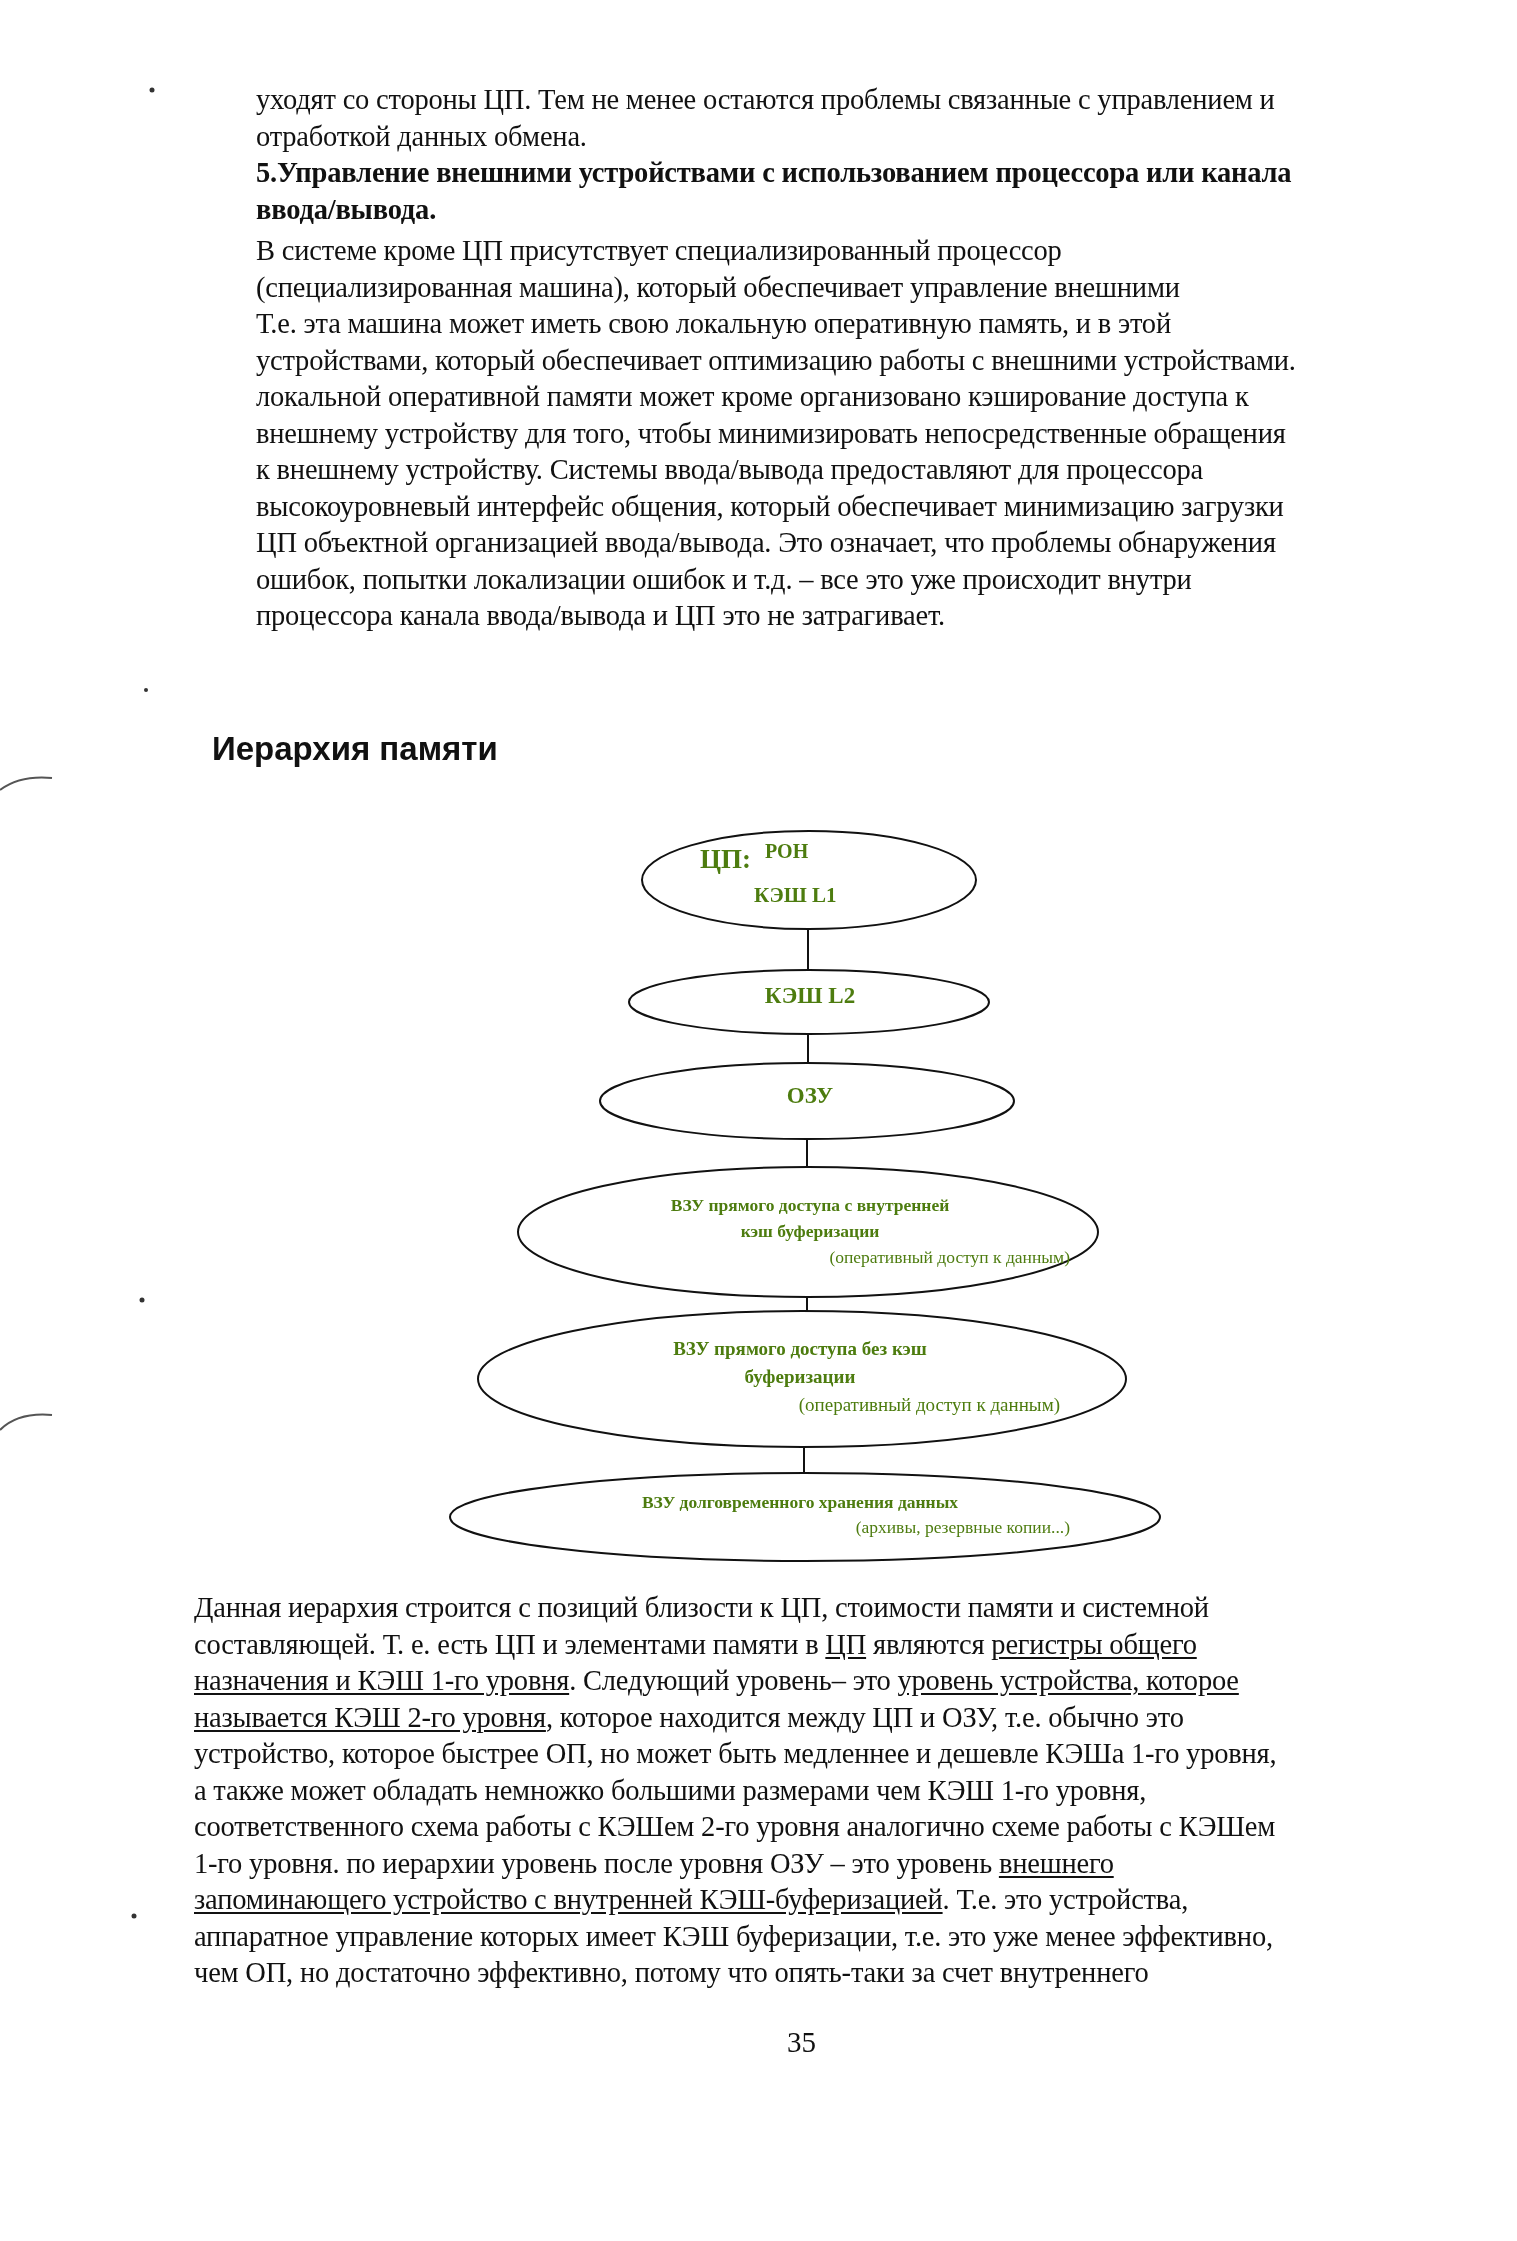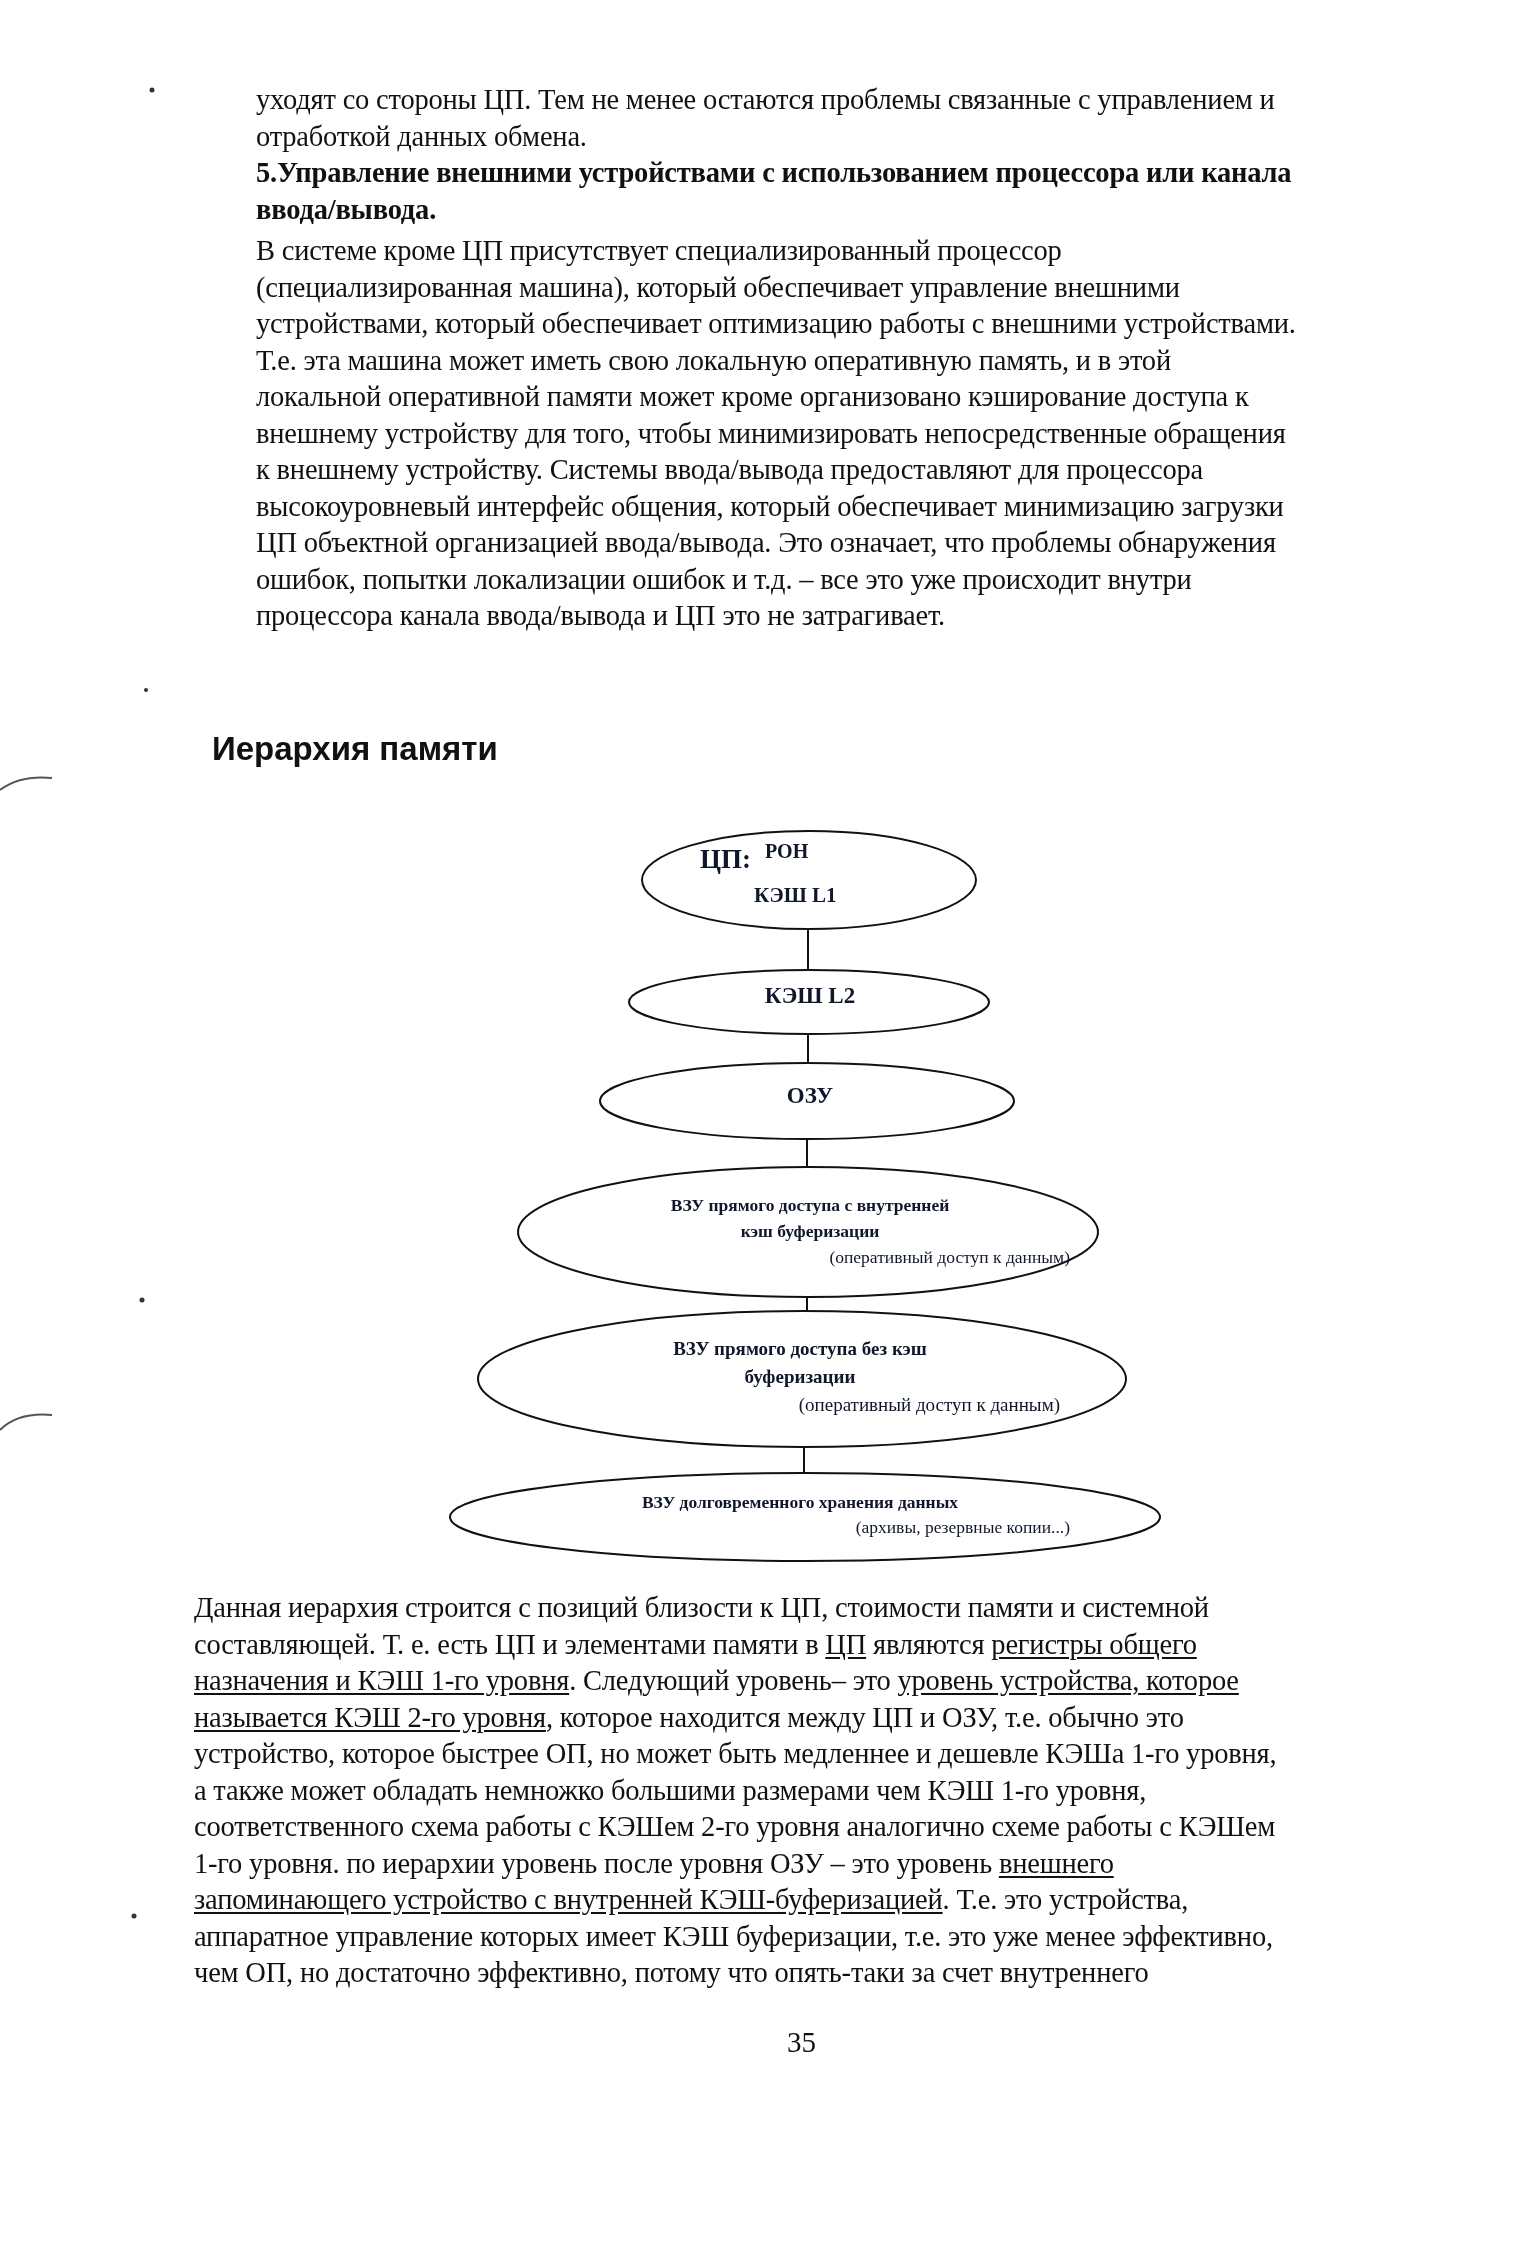--- a/index.html
+++ b/index.html
@@ -13,21 +13,21 @@
   .bold { font-weight: bold; }
   .u { text-decoration: underline; text-underline-offset: 3px; }
   .heading {
     position: absolute; left: 212px; top: 730px;
     font-family: "Liberation Sans", "DejaVu Sans", sans-serif; font-weight: bold; font-size: 33px;
   }
   .diagram { position: absolute; left: 440px; top: 820px; width: 740px; height: 760px; }
   .diagram svg { position: absolute; left: 0; top: 0; }
   .node-label {
     position: absolute; text-align: center; font-family: "Liberation Serif", "DejaVu Serif", serif;
-    font-weight: bold; color: #0f172a;
+    font-weight: bold; color: #4d7c0f;
   }
   .node-sub { font-weight: normal; text-align: right; }
   .pagenum { position: absolute; left: 787px; top: 2026px; font-size: 29px; }
   .mark { position: absolute; }
 </style>
 </head>
 <body>
 
 <div class="page">
 
@@ -46,22 +46,22 @@
   </div>
 
   <div class="textblock bold" style="left:256px; top:155px;">
     <span class="line">5.Управление внешними устройствами с использованием процессора или канала</span>
     <span class="line">ввода/вывода.</span>
   </div>
 
   <div class="textblock" style="left:256px; top:233px;">
     <span class="line">В системе кроме ЦП присутствует специализированный процессор</span>
     <span class="line">(специализированная машина), который обеспечивает управление внешними</span>
+    <span class="line">Т.е. эта машина может иметь свою локальную оперативную память, и в этой</span>
     <span class="line">устройствами, который обеспечивает оптимизацию работы с внешними устройствами.</span>
-    <span class="line">Т.е. эта машина может иметь свою локальную оперативную память, и в этой</span>
     <span class="line">локальной оперативной памяти может кроме организовано кэширование доступа к</span>
     <span class="line">внешнему устройству для того, чтобы минимизировать непосредственные обращения</span>
     <span class="line">к внешнему устройству. Системы ввода/вывода предоставляют для процессора</span>
     <span class="line">высокоуровневый интерфейс общения, который обеспечивает минимизацию загрузки</span>
     <span class="line">ЦП объектной организацией ввода/вывода. Это означает, что проблемы обнаружения</span>
     <span class="line">ошибок, попытки локализации ошибок и т.д. – все это уже происходит внутри</span>
     <span class="line">процессора канала ввода/вывода и ЦП это не затрагивает.</span>
   </div>
 
   <div class="heading">Иерархия памяти</div>

